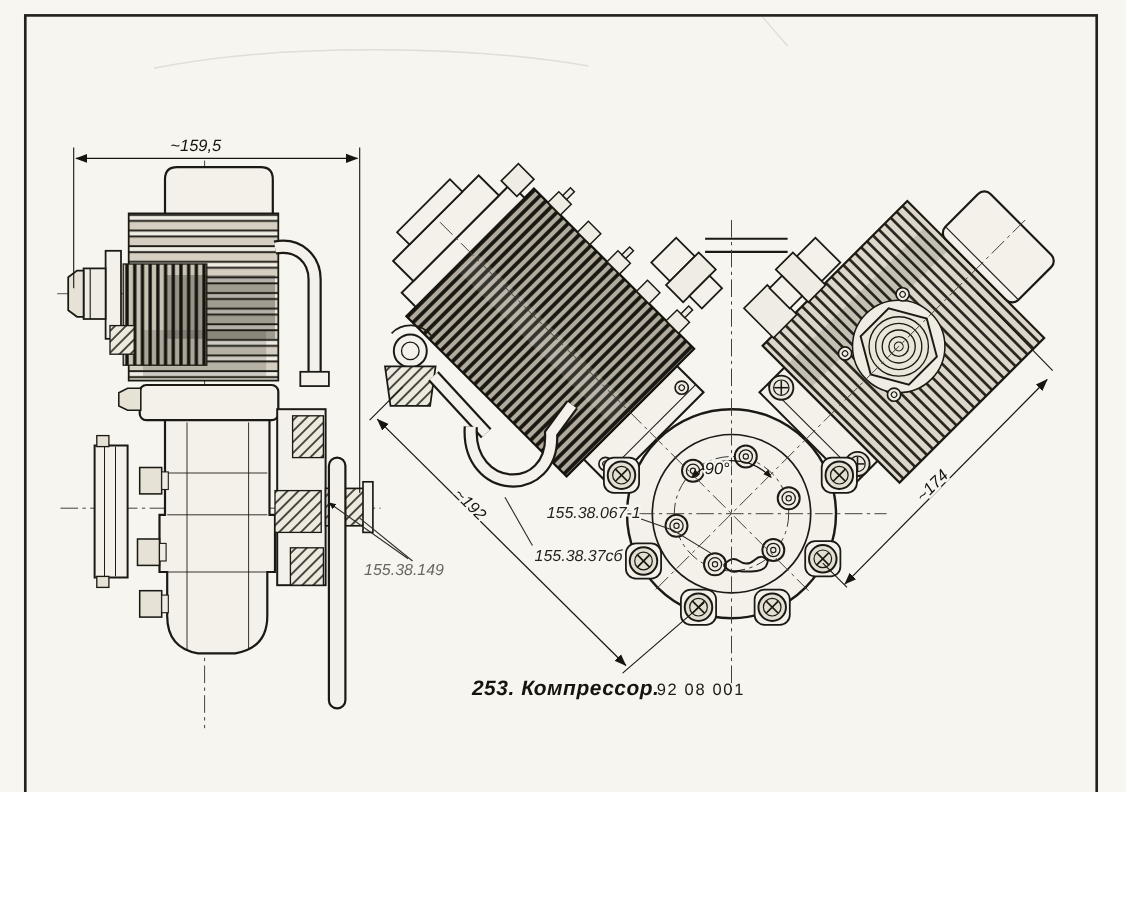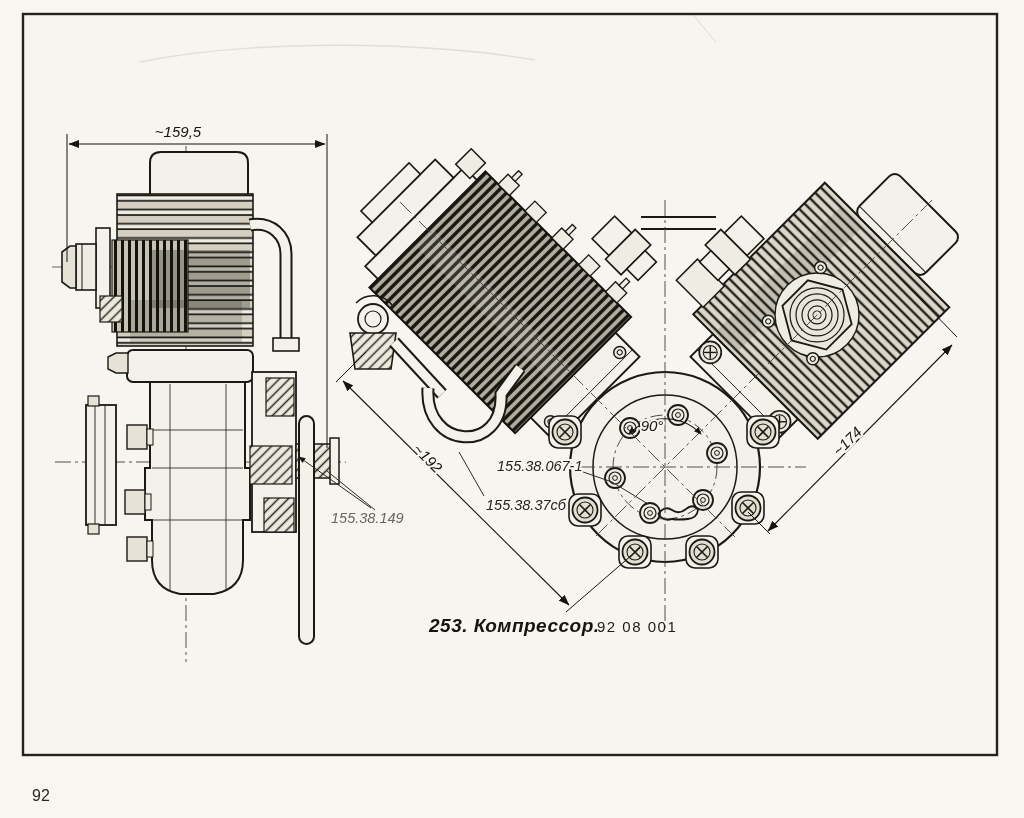--- a/index.html
+++ b/index.html
@@ -1,18 +1,18 @@
 <!DOCTYPE html>
 <html><head>
 <meta charset="utf-8">
 <style>
   html,body{margin:0;padding:0;background:#ffffff;}
   .page{
     position:relative;
-    width:1024px;height:818px;
+    width:1024px;height:720px;
     background:#bef264;
     font-family:"Liberation Sans",sans-serif;
     overflow:hidden;
   }
   svg{display:block;}
   .dim-text{font:italic 15px "Liberation Sans",sans-serif;fill:#17150f;}
   .lbl-text{font:italic 14.5px "Liberation Sans",sans-serif;fill:#26231d;}
   .lbl-faded{font:italic 14.5px "Liberation Sans",sans-serif;fill:#46423a;opacity:.8;}
   .cap-title{font:italic 700 19px "Liberation Sans",sans-serif;fill:#16140f;letter-spacing:.5px;}
   .cap-code{font:15px "Liberation Sans",sans-serif;fill:#1d1b15;letter-spacing:1.5px;}

